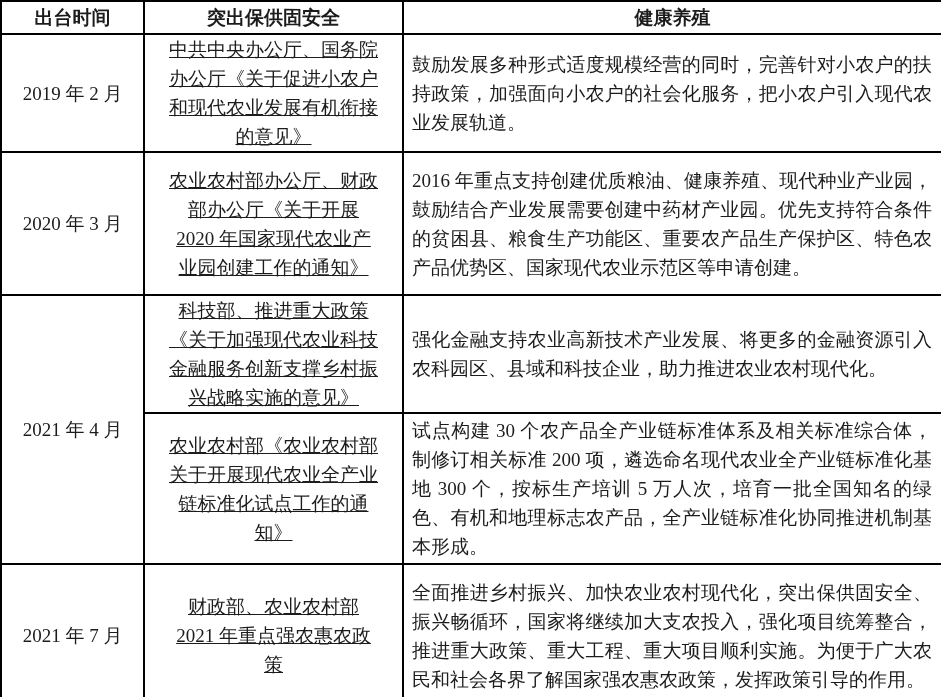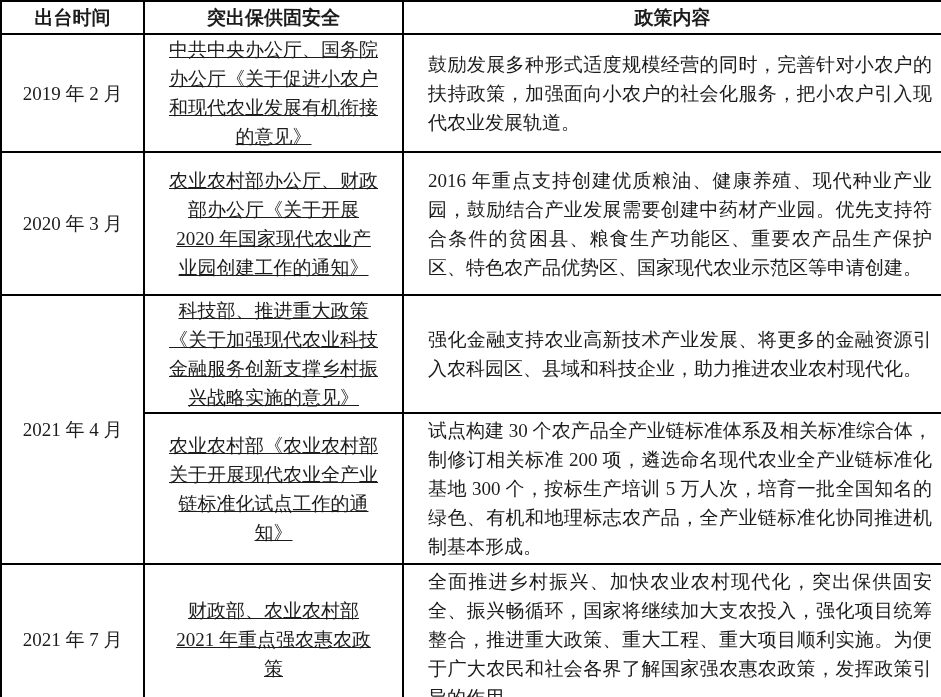--- a/index.html
+++ b/index.html
@@ -44,21 +44,21 @@
     text-align: center;
     padding: 12px 2px;
   }
   td.policy-cell {
     text-align: center;
     padding: 0 23px;
     text-decoration: underline;
   }
   td.content-cell {
     text-align: justify;
-    padding: 2px 9px 2px 24px;
+    padding: 2px 9px 2px 8px;
   }
   tr.row-header { height: 33px; }
   tr.row-1      { height: 116px; }
   tr.row-2      { height: 143px; }
   tr.row-3a     { height: 114px; }
   tr.row-3b     { height: 144px; }
   tr.row-4      { height: 143px; }
 </style>
 </head>
 <body>
@@ -66,21 +66,21 @@
 <table class="policy-table">
   <colgroup>
     <col class="col-time">
     <col class="col-policy">
     <col class="col-content">
   </colgroup>
   <thead>
     <tr class="row-header">
       <th>出台时间</th>
       <th>突出保供固安全</th>
-      <th>政策内容</th>
+      <th>健康养殖</th>
     </tr>
   </thead>
   <tbody>
     <tr class="row-1">
       <td class="time-cell">2019 年 2 月</td>
       <td class="policy-cell">中共中央办公厅、国务院办公厅《关于促进小农户和现代农业发展有机衔接的意见》</td>
       <td class="content-cell">鼓励发展多种形式适度规模经营的同时，完善针对小农户的扶持政策，加强面向小农户的社会化服务，把小农户引入现代农业发展轨道。</td>
     </tr>
     <tr class="row-2">
       <td class="time-cell">2020 年 3 月</td>

